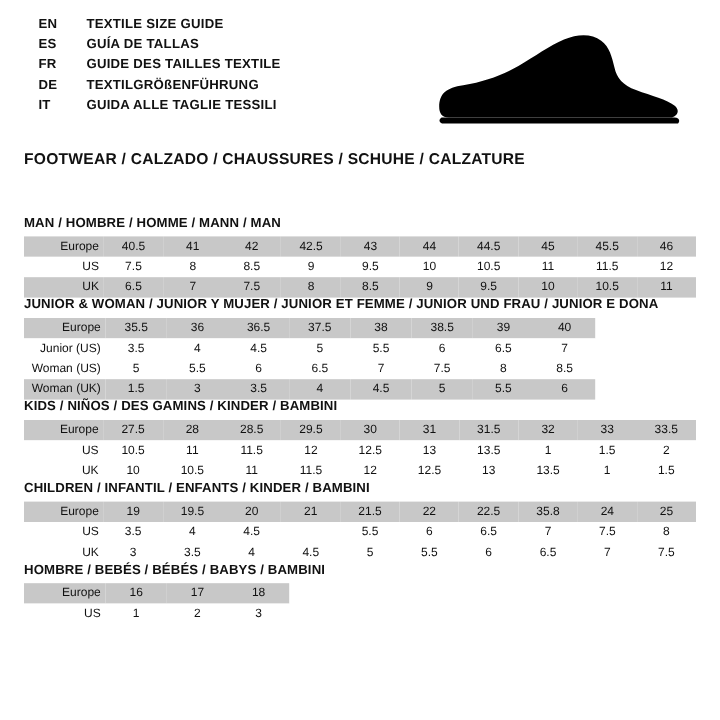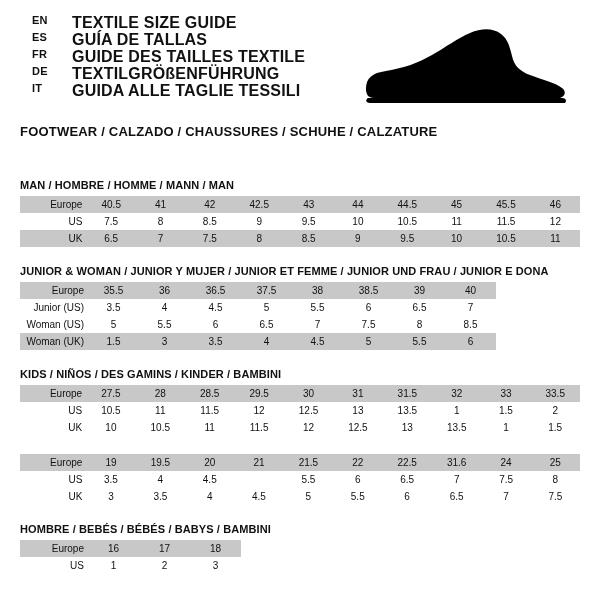--- a/index.html
+++ b/index.html
@@ -37,39 +37,39 @@
     height: 17px;
     margin-left: 12px;
   }
   .lang-code {
     width: 40px;
     font-size: 11px;
     font-weight: bold;
     letter-spacing: 0.2px;
   }
   .lang-title {
-    font-size: 16px;
+    font-size: 11px;
     font-weight: bold;
     letter-spacing: 0.2px;
   }
   .shoe-wrap {
     width: 210px;
     margin-right: 10px;
     margin-top: 12px;
   }
   .subtitle {
     margin-top: 14px;
     font-size: 13px;
     font-weight: bold;
     letter-spacing: 0.2px;
   }
 
   
   .section {
-    margin-top: 18px;
+    margin-top: 0;
   }
   .section.first { margin-top: 40px; }
   .section-title {
     font-size: 11px;
     font-weight: bold;
     letter-spacing: 0.1px;
     padding-bottom: 5px;
   }
   table {
     border-collapse: collapse;
@@ -310,20 +310,21 @@
           <td class="val">13</td>
           <td class="val">13.5</td>
           <td class="val">1</td>
           <td class="val">1.5</td>
         </tr>
       </tbody>
     </table>
   </div>
 
   <div class="section">
+    <div class="section-title">CHILDREN / INFANTIL / ENFANTS / KINDER / BAMBINI</div>
     <table>
       <colgroup>
         <col class="w-label">
           <col class="w-cell">
           <col class="w-cell">
           <col class="w-cell">
           <col class="w-cell">
           <col class="w-cell">
           <col class="w-cell">
           <col class="w-cell">
@@ -334,21 +335,21 @@
       <tbody>
         <tr class="shaded">
           <td class="rowlabel">Europe</td>
           <td class="val">19</td>
           <td class="val">19.5</td>
           <td class="val">20</td>
           <td class="val">21</td>
           <td class="val">21.5</td>
           <td class="val">22</td>
           <td class="val">22.5</td>
-          <td class="val">31.6</td>
+          <td class="val">35.8</td>
           <td class="val">24</td>
           <td class="val">25</td>
         </tr>
         <tr class="plain">
           <td class="rowlabel">US</td>
           <td class="val">3.5</td>
           <td class="val">4</td>
           <td class="val">4.5</td>
           <td class="val"></td>
           <td class="val">5.5</td>

